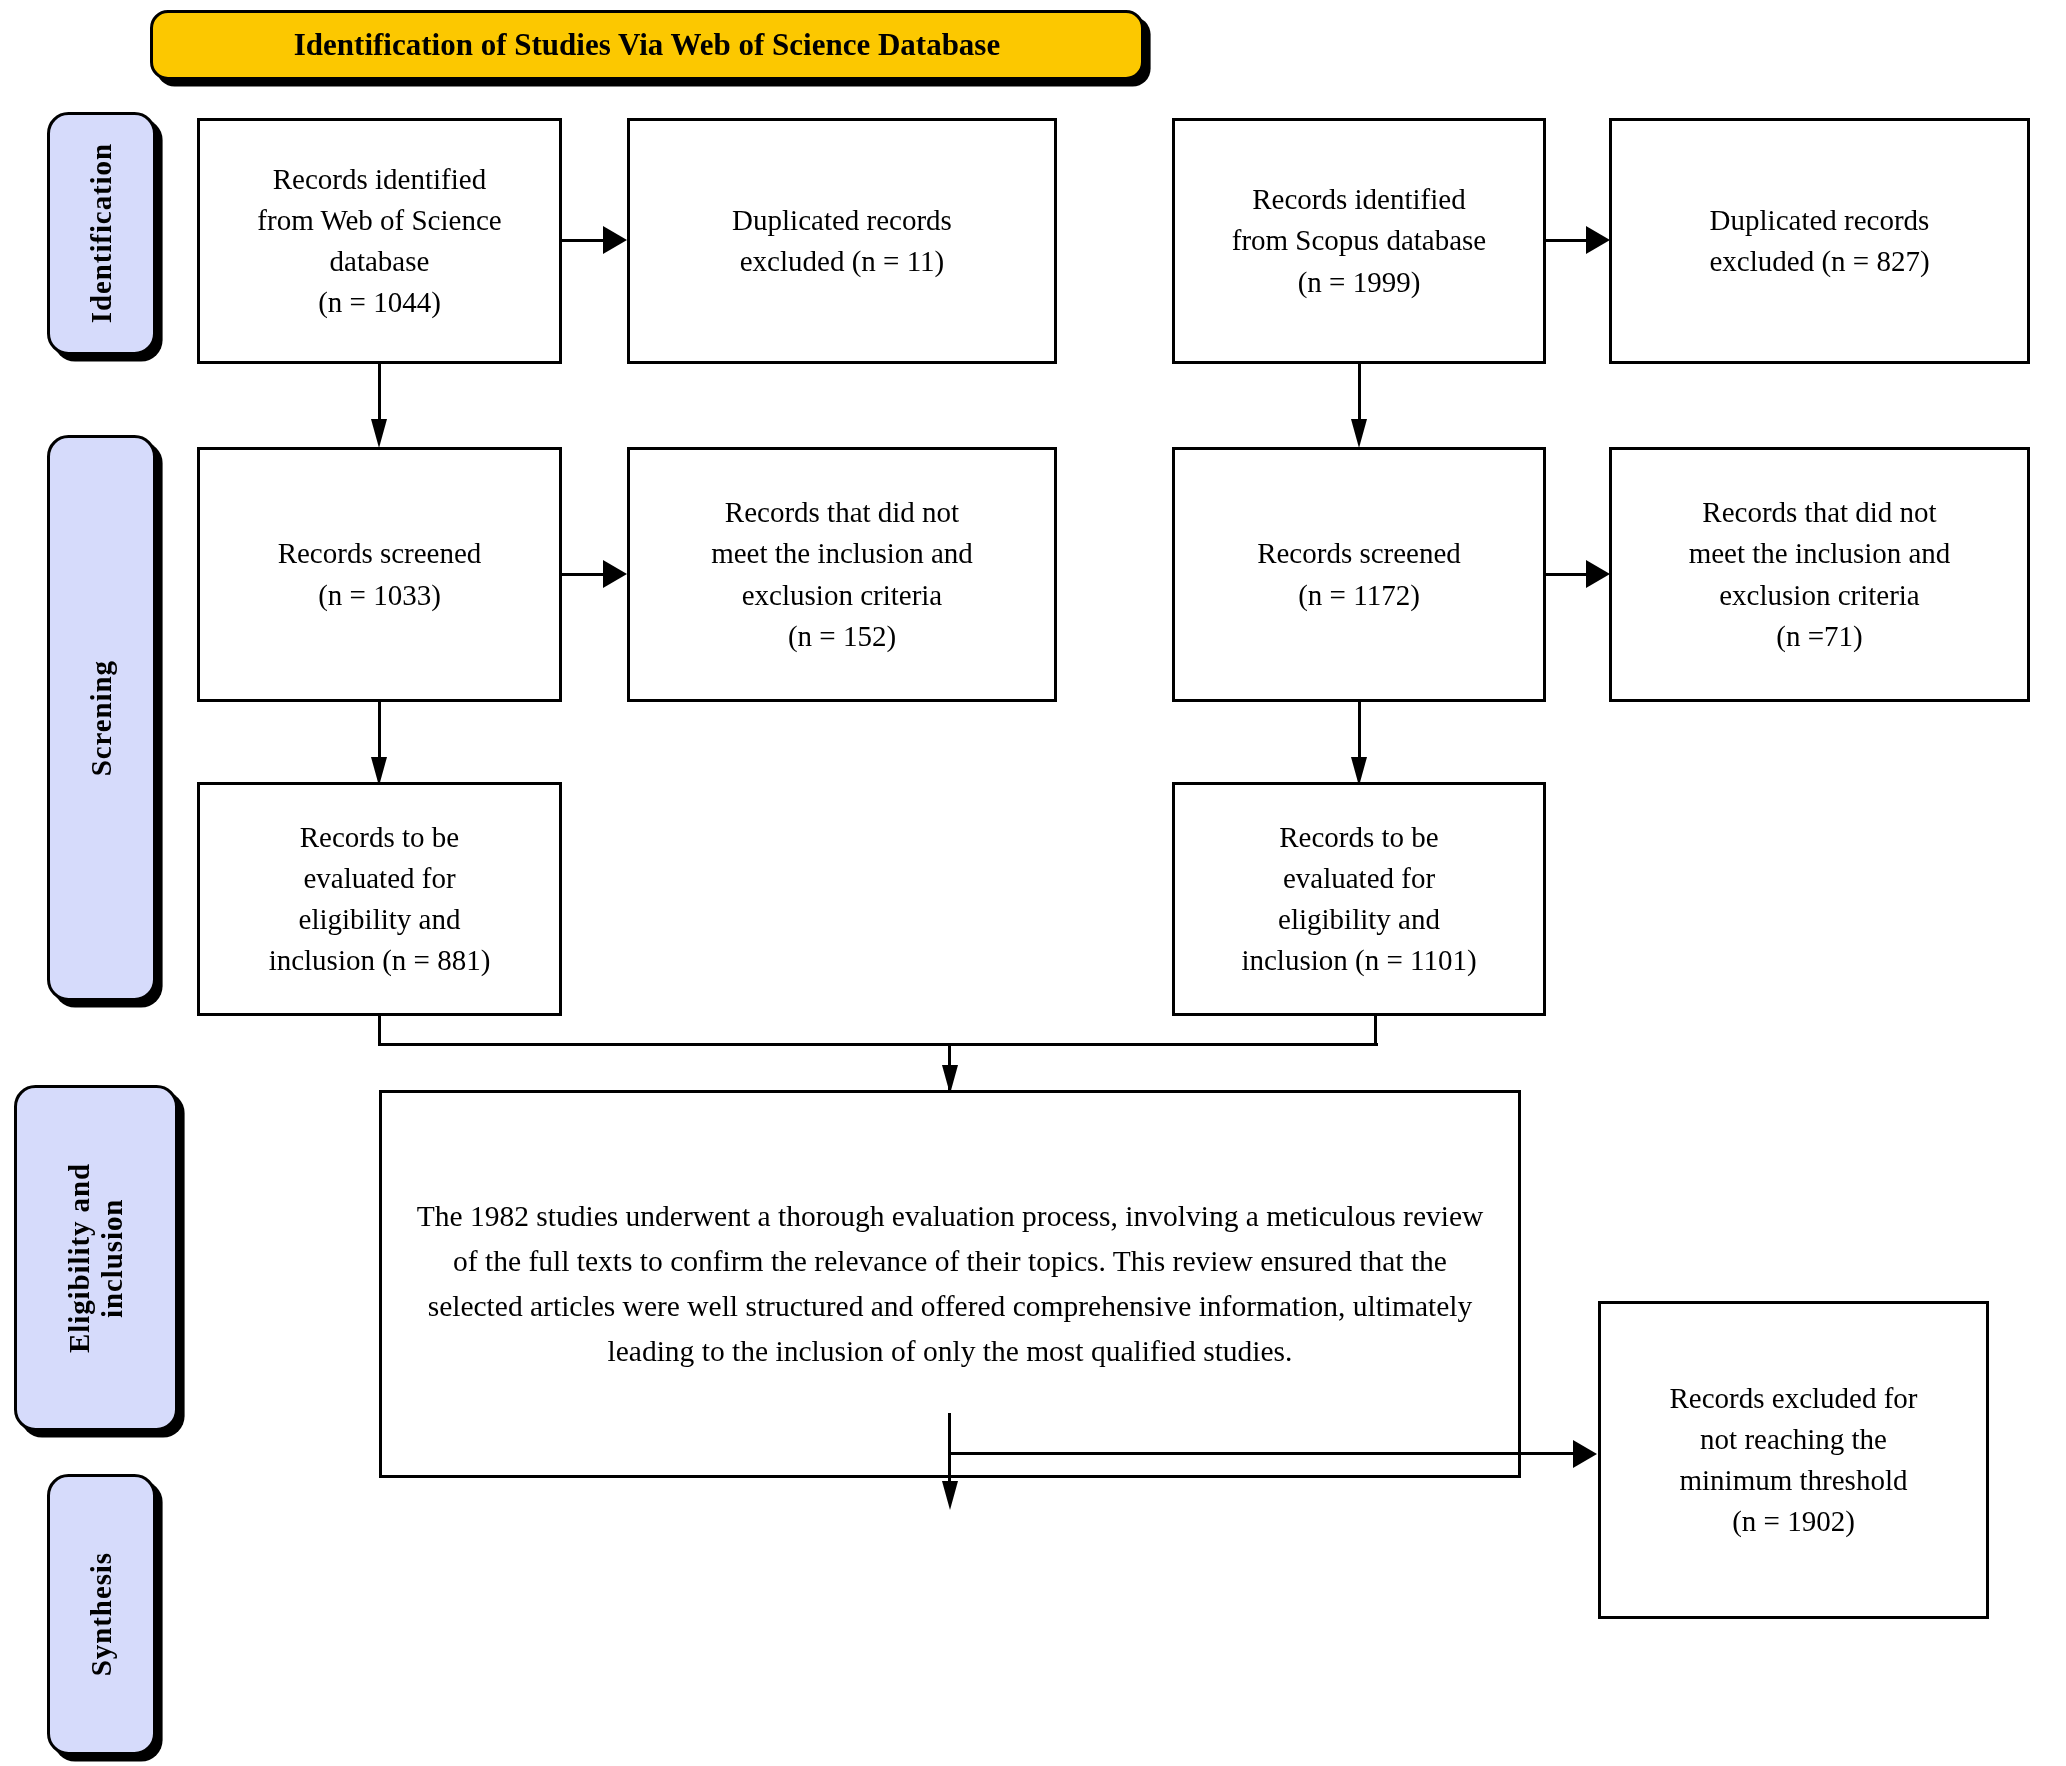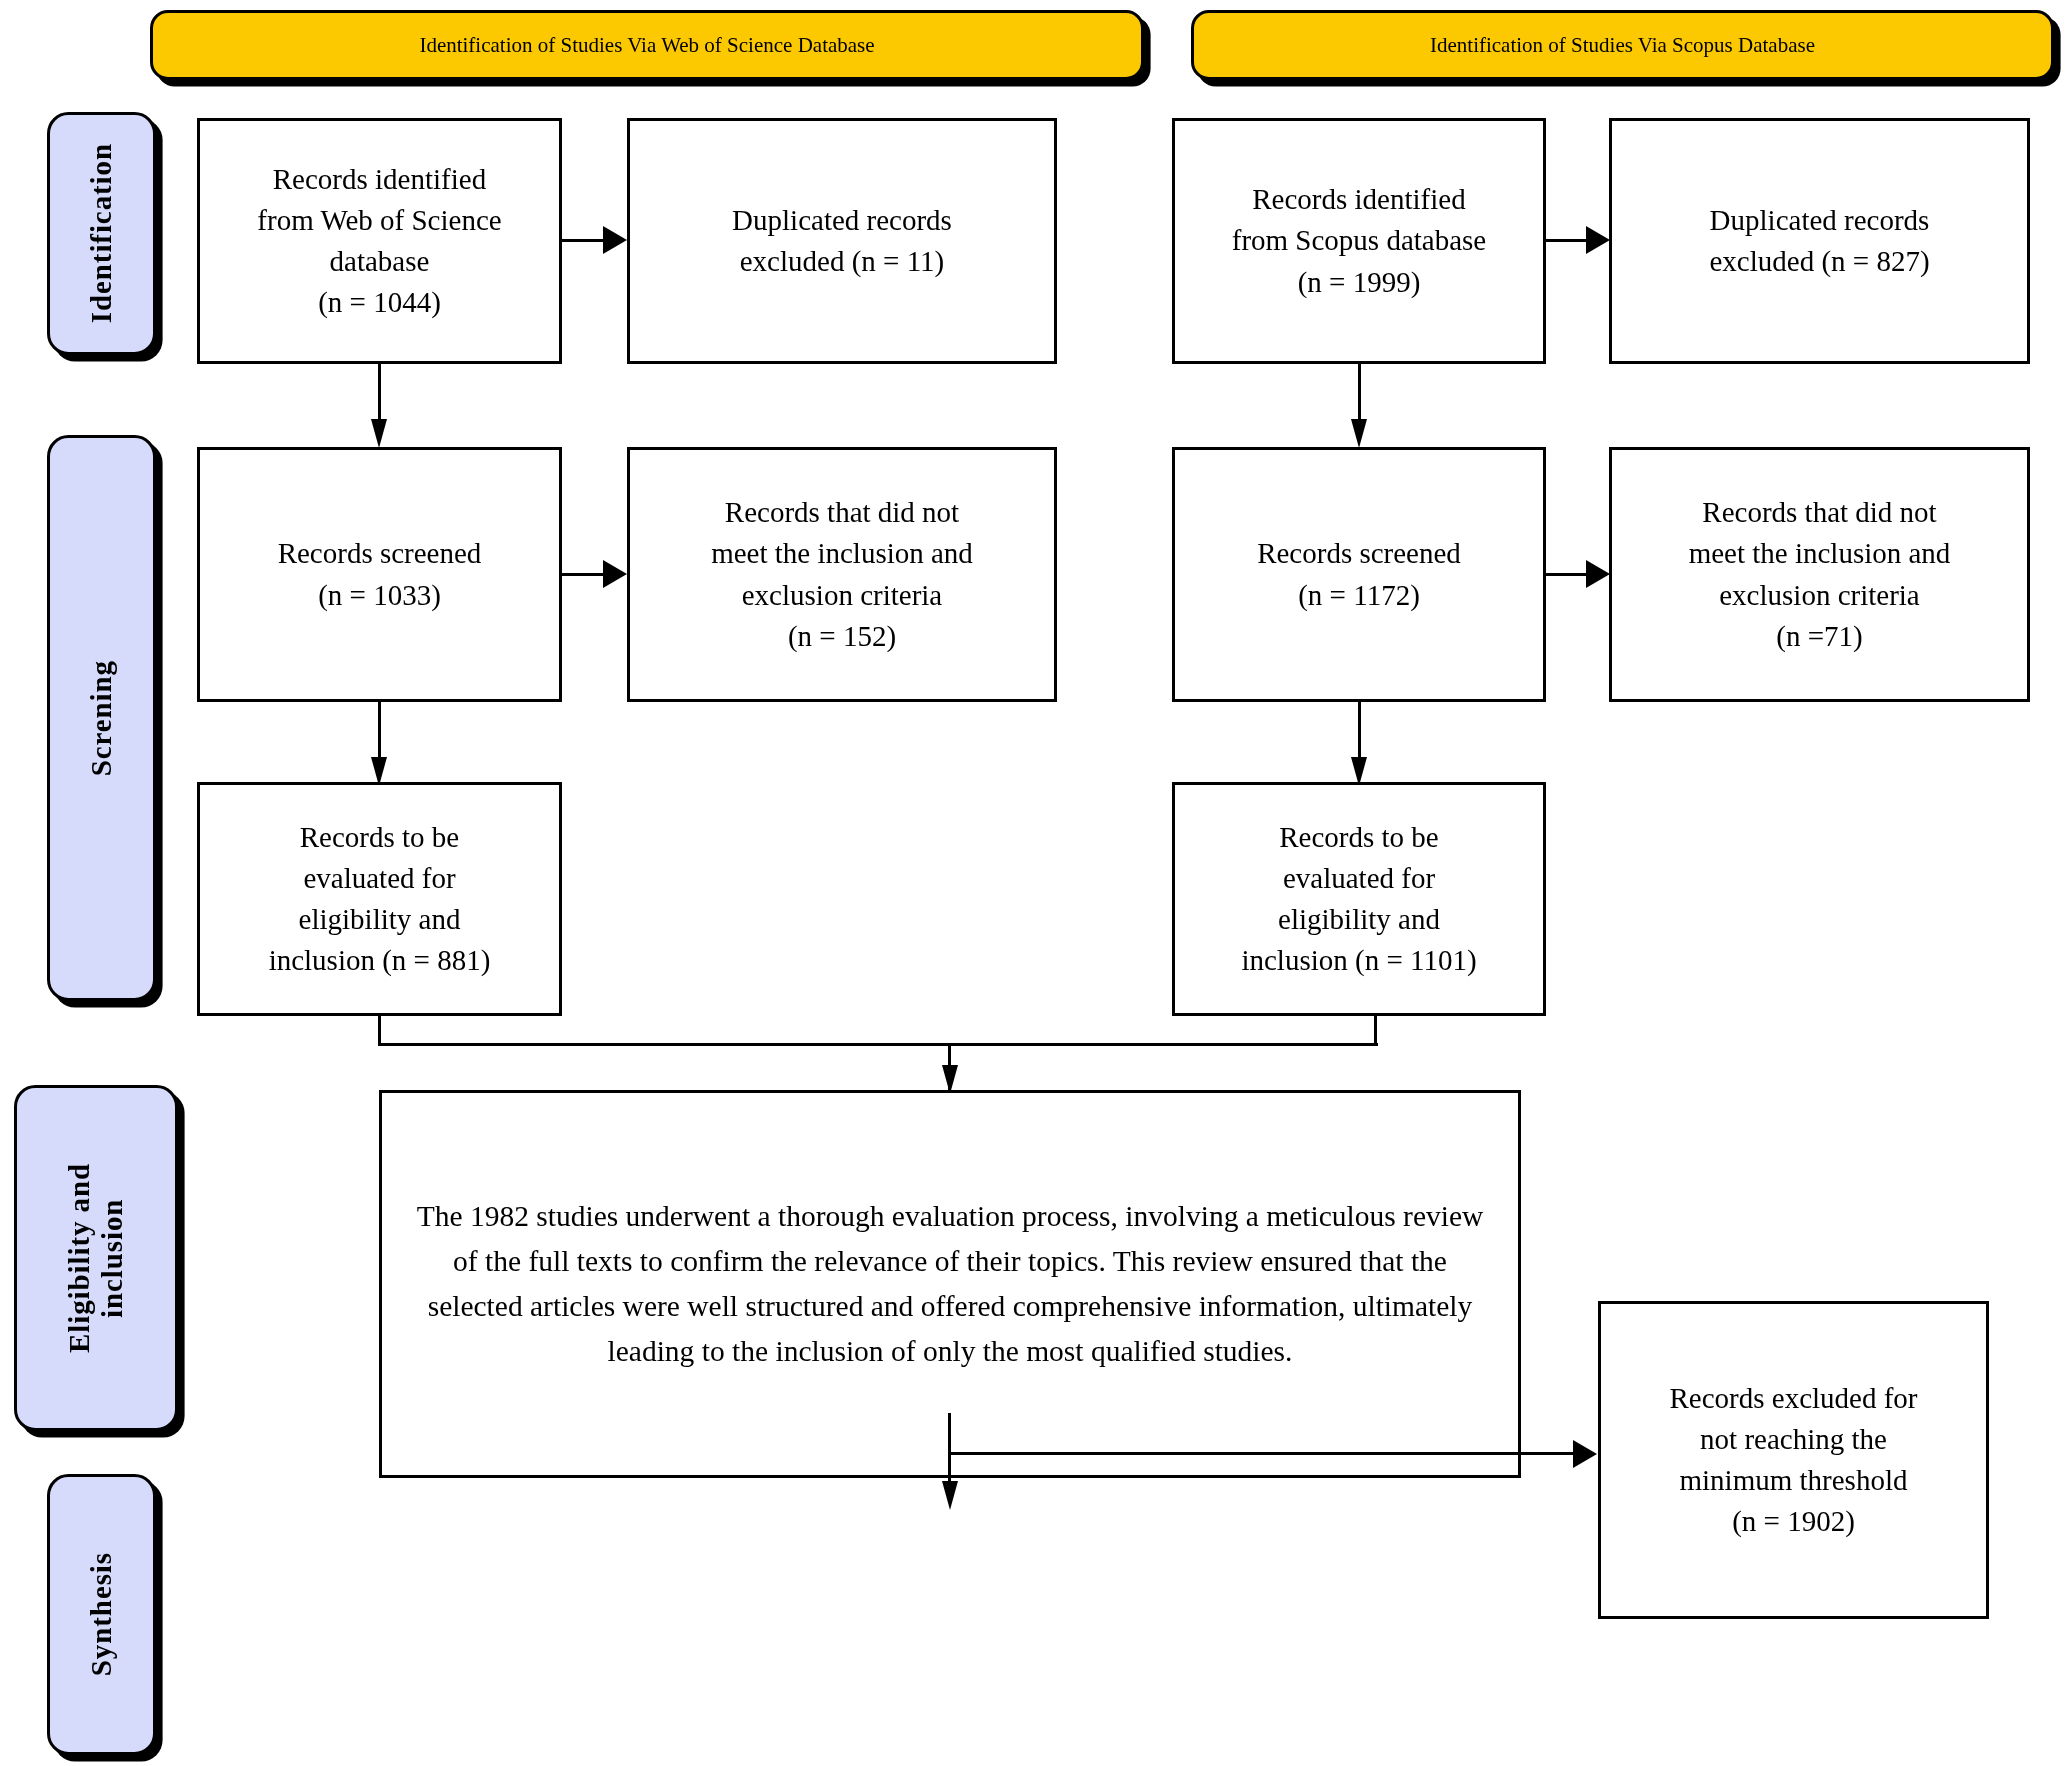--- a/index.html
+++ b/index.html
@@ -48,22 +48,22 @@
     background: #fcc800;
     border: 3.3px solid #000000;
     border-radius: 18px;
     box-shadow: 6.6px 6.6px 0 0 #000000;
     box-sizing: border-box;
     display: flex;
     align-items: center;
     justify-content: center;
   }
   .db-header .db-title {
-    font-weight: normal;
-    font-size: 21px;
+    font-weight: bold;
+    font-size: 31px;
     color: #000000;
     text-align: center;
     white-space: nowrap;
   }
 
   
   .pbox {
     position: absolute;
     background: #ffffff;
     border: 3.3px solid #000000;
@@ -138,23 +138,20 @@
   </div>
 
   <div class="stage-pill" style="left:47px; top:1474px; width:109px; height:281px;">
     <span class="stage-text">Synthesis</span>
   </div>
 
   <div class="db-header" style="left:150px; top:10.3px; width:994px; height:70px;">
     <span class="db-title">Identification of Studies Via Web of Science Database</span>
   </div>
 
-  <div class="db-header" style="left:1191px; top:10.3px; width:863px; height:70px;">
-    <span class="db-title">Identification of Studies Via Scopus Database</span>
-  </div>
 
   <div class="pbox" style="left:197px; top:118px; width:365px; height:246px;">
     <span class="pbox-text">Records identified
 from Web of Science
 database
 (n = 1044)</span>
   </div>
 
   <div class="pbox" style="left:627px; top:118px; width:430px; height:246px;">
     <span class="pbox-text">Duplicated records

